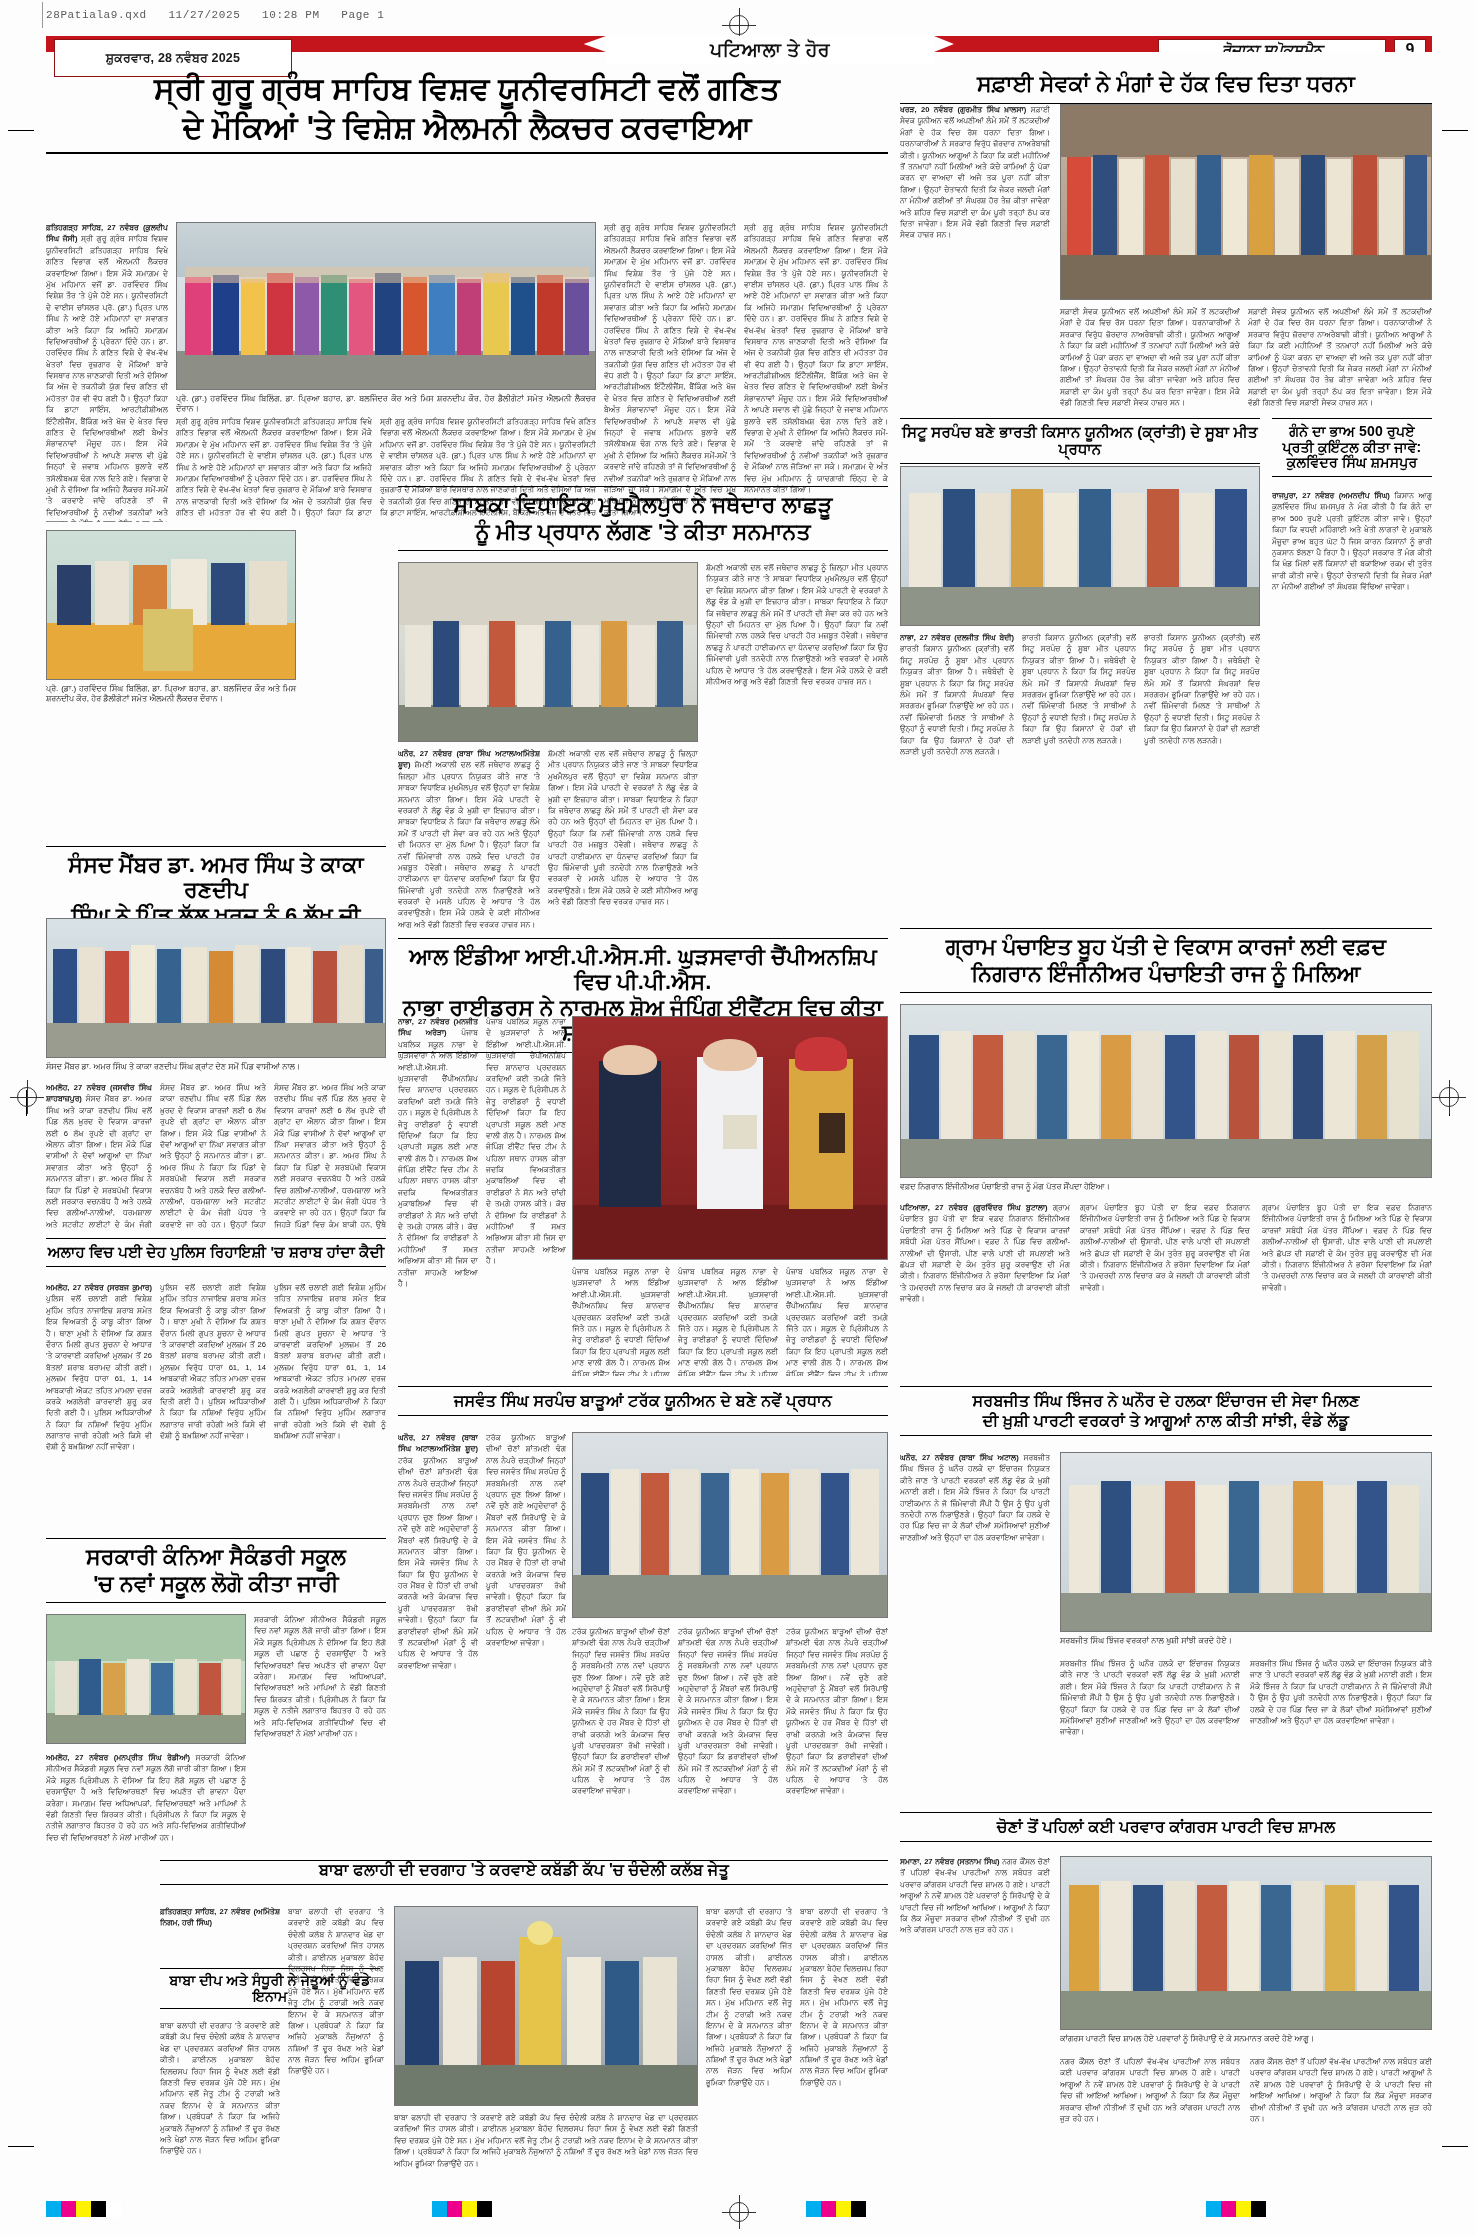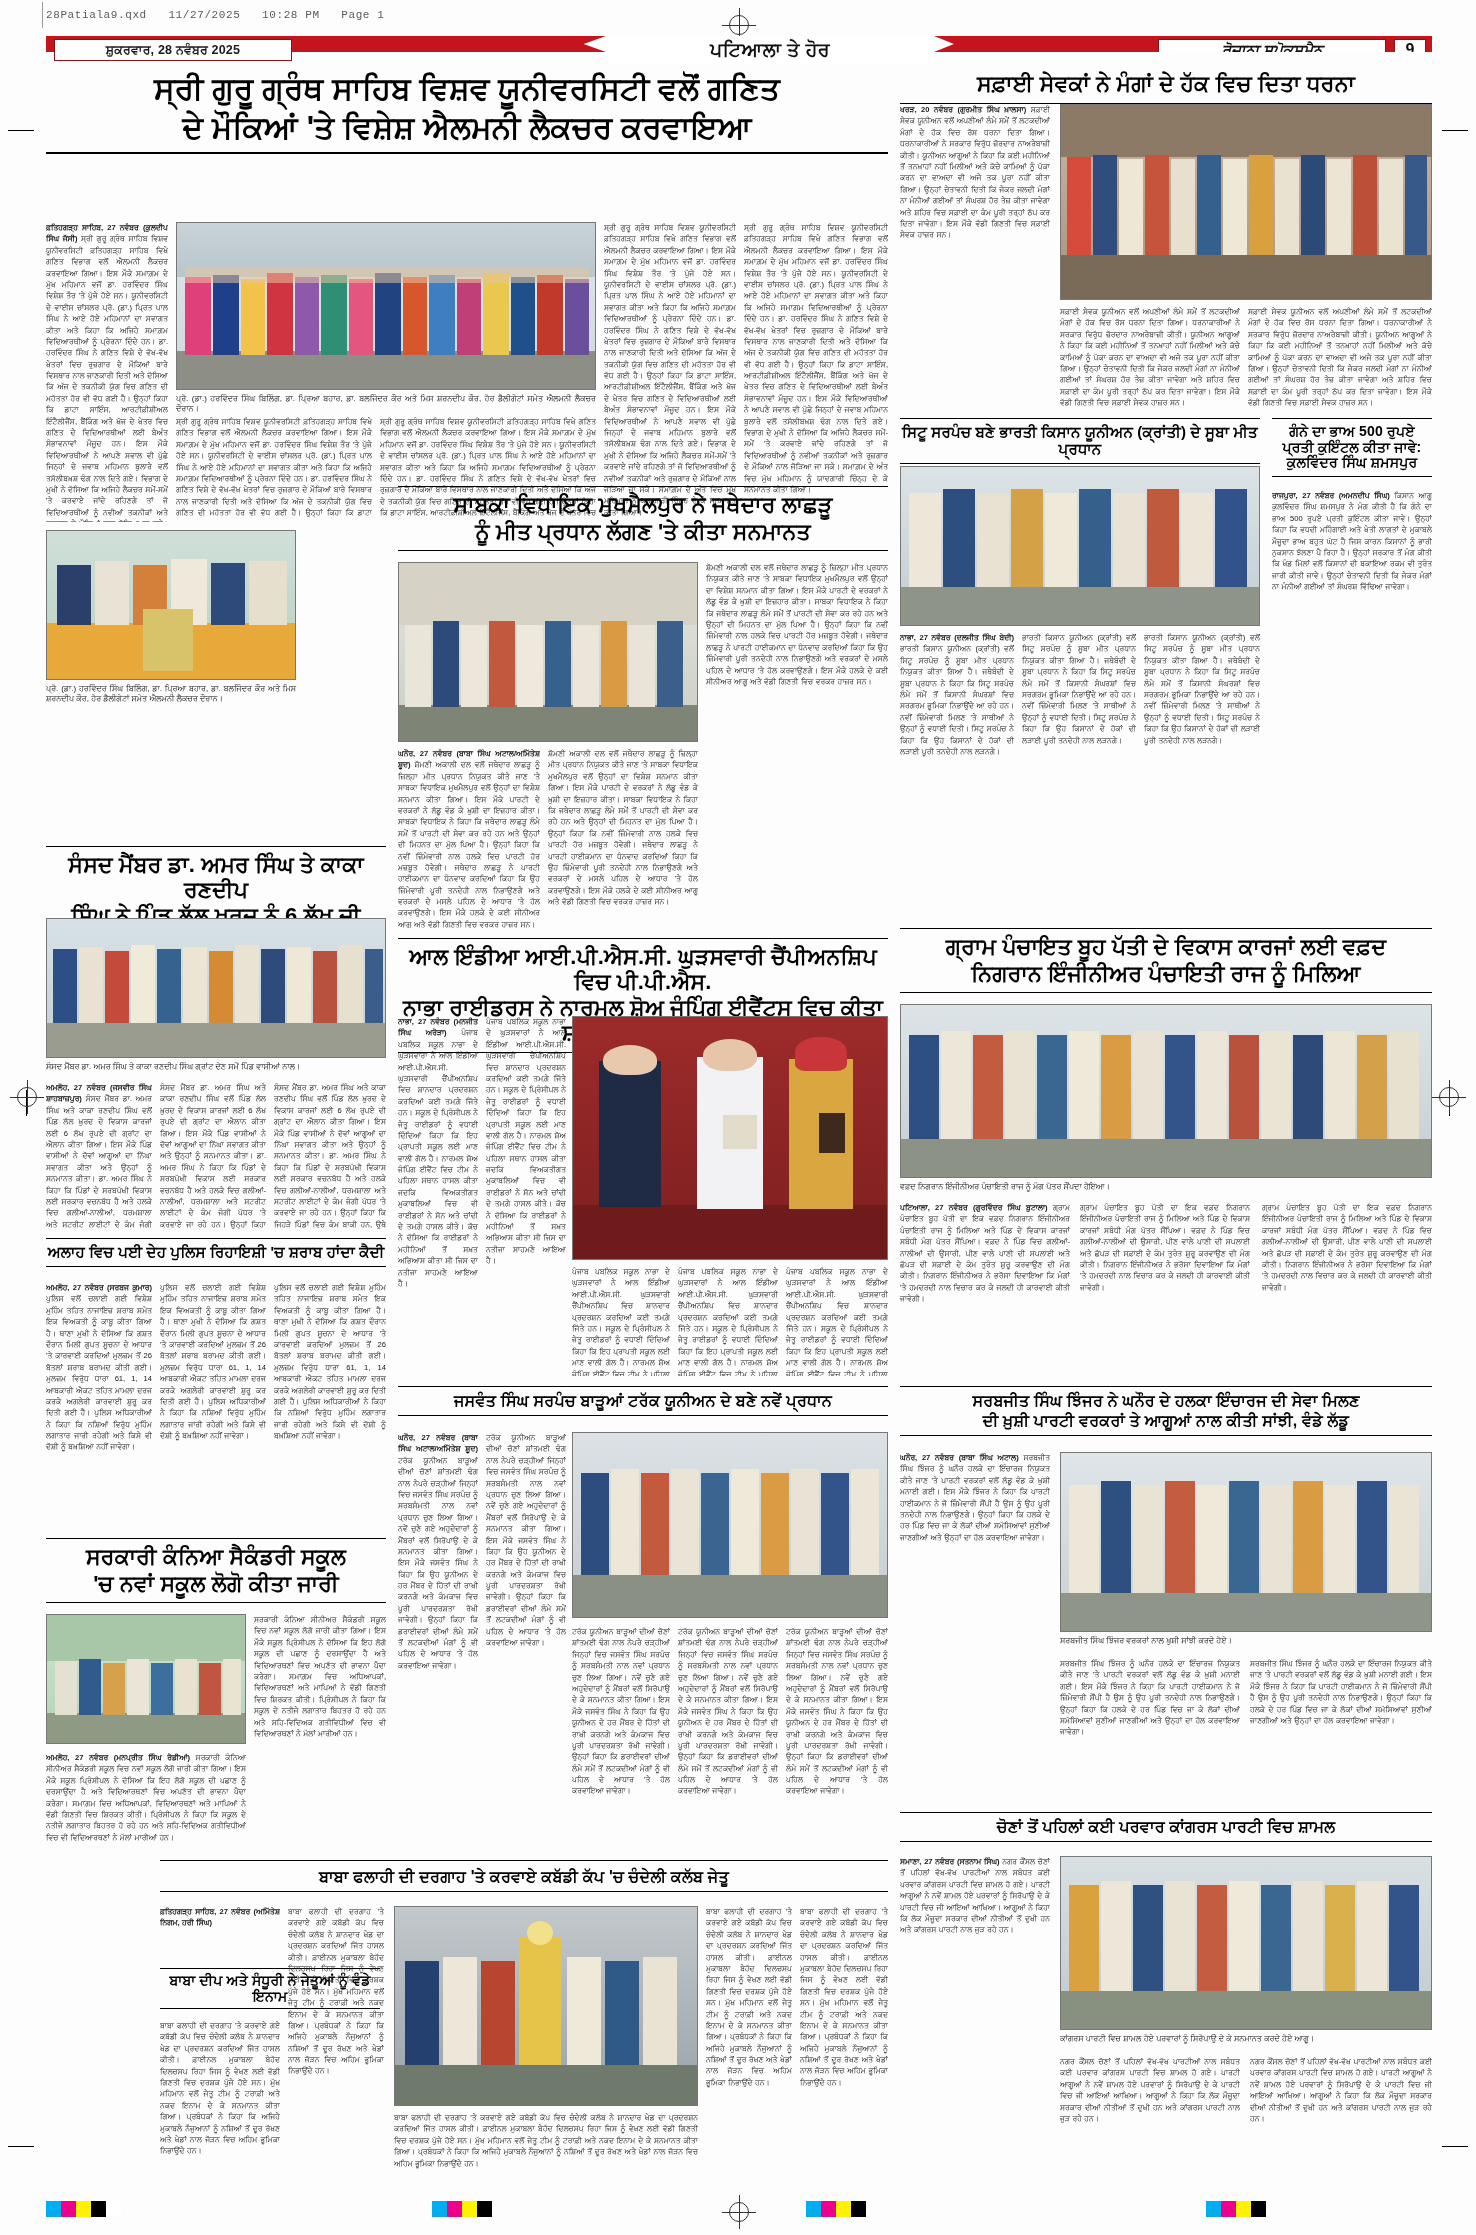--- a/index.html
+++ b/index.html
@@ -39,21 +39,21 @@
   
   #masthead { position:absolute; left:46px; top:36px; width:1386px; height:28px; }
   .mh-red {
     position:absolute; top:0; height:16px; background:#c3151b;
   }
   .mh-left { left:0; width:560px;
      clip-path: polygon(0 0, 100% 0, 96% 50%, 100% 100%, 0 100%); }
   .mh-right { left:888px; width:498px;
      clip-path: polygon(0 0, 100% 0, 100% 100%, 0 100%, 4% 50%); }
   .mh-datebox {
-    position:absolute; left:8px; top:3px; width:238px; height:22px;
+    position:absolute; left:8px; top:3px; width:238px; height:38px;
     background:#fff; border:1.5px solid #8f1114;
     display:flex; align-items:center; justify-content:center;
   }
   .mh-datebox span {
     font-size:12.5px; font-weight:bold; color:#1a1a1a; letter-spacing:0.2px;
   }
   .mh-center {
     position:absolute; left:560px; top:0; width:328px; height:28px;
     background:#fff; display:flex; align-items:center; justify-content:center;
   }
@@ -391,21 +391,21 @@
   </div>
   <div class="blk body-col" style="left:678px;top:1626px;width:100px;height:226px;">
     <div class="txt">ਟਰੱਕ ਯੂਨੀਅਨ ਬਾੜੂਆਂ ਦੀਆਂ ਚੋਣਾਂ ਸ਼ਾਂਤਮਈ ਢੰਗ ਨਾਲ ਨੇਪਰੇ ਚੜ੍ਹੀਆਂ ਜਿਨ੍ਹਾਂ ਵਿਚ ਜਸਵੰਤ ਸਿੰਘ ਸਰਪੰਚ ਨੂੰ ਸਰਬਸੰਮਤੀ ਨਾਲ ਨਵਾਂ ਪ੍ਰਧਾਨ ਚੁਣ ਲਿਆ ਗਿਆ। ਨਵੇਂ ਚੁਣੇ ਗਏ ਅਹੁਦੇਦਾਰਾਂ ਨੂੰ ਮੈਂਬਰਾਂ ਵਲੋਂ ਸਿਰੋਪਾਉ ਦੇ ਕੇ ਸਨਮਾਨਤ ਕੀਤਾ ਗਿਆ। ਇਸ ਮੌਕੇ ਜਸਵੰਤ ਸਿੰਘ ਨੇ ਕਿਹਾ ਕਿ ਉਹ ਯੂਨੀਅਨ ਦੇ ਹਰ ਮੈਂਬਰ ਦੇ ਹਿੱਤਾਂ ਦੀ ਰਾਖੀ ਕਰਨਗੇ ਅਤੇ ਕੰਮਕਾਜ ਵਿਚ ਪੂਰੀ ਪਾਰਦਰਸ਼ਤਾ ਰੱਖੀ ਜਾਵੇਗੀ। ਉਨ੍ਹਾਂ ਕਿਹਾ ਕਿ ਡਰਾਈਵਰਾਂ ਦੀਆਂ ਲੰਮੇ ਸਮੇਂ ਤੋਂ ਲਟਕਦੀਆਂ ਮੰਗਾਂ ਨੂੰ ਵੀ ਪਹਿਲ ਦੇ ਆਧਾਰ 'ਤੇ ਹੱਲ ਕਰਵਾਇਆ ਜਾਵੇਗਾ।</div>
   </div>
   <div class="blk body-col" style="left:786px;top:1626px;width:102px;height:226px;">
     <div class="txt">ਟਰੱਕ ਯੂਨੀਅਨ ਬਾੜੂਆਂ ਦੀਆਂ ਚੋਣਾਂ ਸ਼ਾਂਤਮਈ ਢੰਗ ਨਾਲ ਨੇਪਰੇ ਚੜ੍ਹੀਆਂ ਜਿਨ੍ਹਾਂ ਵਿਚ ਜਸਵੰਤ ਸਿੰਘ ਸਰਪੰਚ ਨੂੰ ਸਰਬਸੰਮਤੀ ਨਾਲ ਨਵਾਂ ਪ੍ਰਧਾਨ ਚੁਣ ਲਿਆ ਗਿਆ। ਨਵੇਂ ਚੁਣੇ ਗਏ ਅਹੁਦੇਦਾਰਾਂ ਨੂੰ ਮੈਂਬਰਾਂ ਵਲੋਂ ਸਿਰੋਪਾਉ ਦੇ ਕੇ ਸਨਮਾਨਤ ਕੀਤਾ ਗਿਆ। ਇਸ ਮੌਕੇ ਜਸਵੰਤ ਸਿੰਘ ਨੇ ਕਿਹਾ ਕਿ ਉਹ ਯੂਨੀਅਨ ਦੇ ਹਰ ਮੈਂਬਰ ਦੇ ਹਿੱਤਾਂ ਦੀ ਰਾਖੀ ਕਰਨਗੇ ਅਤੇ ਕੰਮਕਾਜ ਵਿਚ ਪੂਰੀ ਪਾਰਦਰਸ਼ਤਾ ਰੱਖੀ ਜਾਵੇਗੀ। ਉਨ੍ਹਾਂ ਕਿਹਾ ਕਿ ਡਰਾਈਵਰਾਂ ਦੀਆਂ ਲੰਮੇ ਸਮੇਂ ਤੋਂ ਲਟਕਦੀਆਂ ਮੰਗਾਂ ਨੂੰ ਵੀ ਪਹਿਲ ਦੇ ਆਧਾਰ 'ਤੇ ਹੱਲ ਕਰਵਾਇਆ ਜਾਵੇਗਾ।</div>
   </div>
 
   <div class="blk" style="left:160px;top:1860px;width:728px;">
     <div class="rule"></div>
-    <div class="hl x3" style="margin-top:7px;text-align:center;">ਬਾਬਾ ਫਲਾਹੀ ਦੀ ਦਰਗਾਹ 'ਤੇ ਕਰਵਾਏ ਕਬੱਡੀ ਕੱਪ 'ਚ ਚੰਦੇਲੀ ਕਲੱਬ ਜੇਤੂ</div>
+    <div class="hl x3" style="margin-top:0;text-align:center;">ਬਾਬਾ ਫਲਾਹੀ ਦੀ ਦਰਗਾਹ 'ਤੇ ਕਰਵਾਏ ਕਬੱਡੀ ਕੱਪ 'ਚ ਚੰਦੇਲੀ ਕਲੱਬ ਜੇਤੂ</div>
     <div class="rule" style="margin-top:5px;"></div>
   </div>
   <div class="blk body-col" style="left:160px;top:1906px;width:120px;height:60px;">
     <div class="txt"><span class="lead">ਫ਼ਤਿਹਗੜ੍ਹ ਸਾਹਿਬ, 27 ਨਵੰਬਰ (ਅਮਿੱਤੇਸ਼ ਨਿਗਮ, ਹਰੀ ਸਿੰਘ)</span></div>
   </div>
   <div class="blk" style="left:160px;top:1968px;width:220px;">
     <div class="rule"></div>
     <div class="hl x5" style="margin-top:4px;">ਬਾਬਾ ਦੀਪ ਅਤੇ ਸੰਧੂਰੀ ਨੇ ਜੇਤੂਆਂ ਨੂੰ ਵੰਡੇ ਇਨਾਮ</div>
     <div class="rule" style="margin-top:4px;"></div>
   </div>

